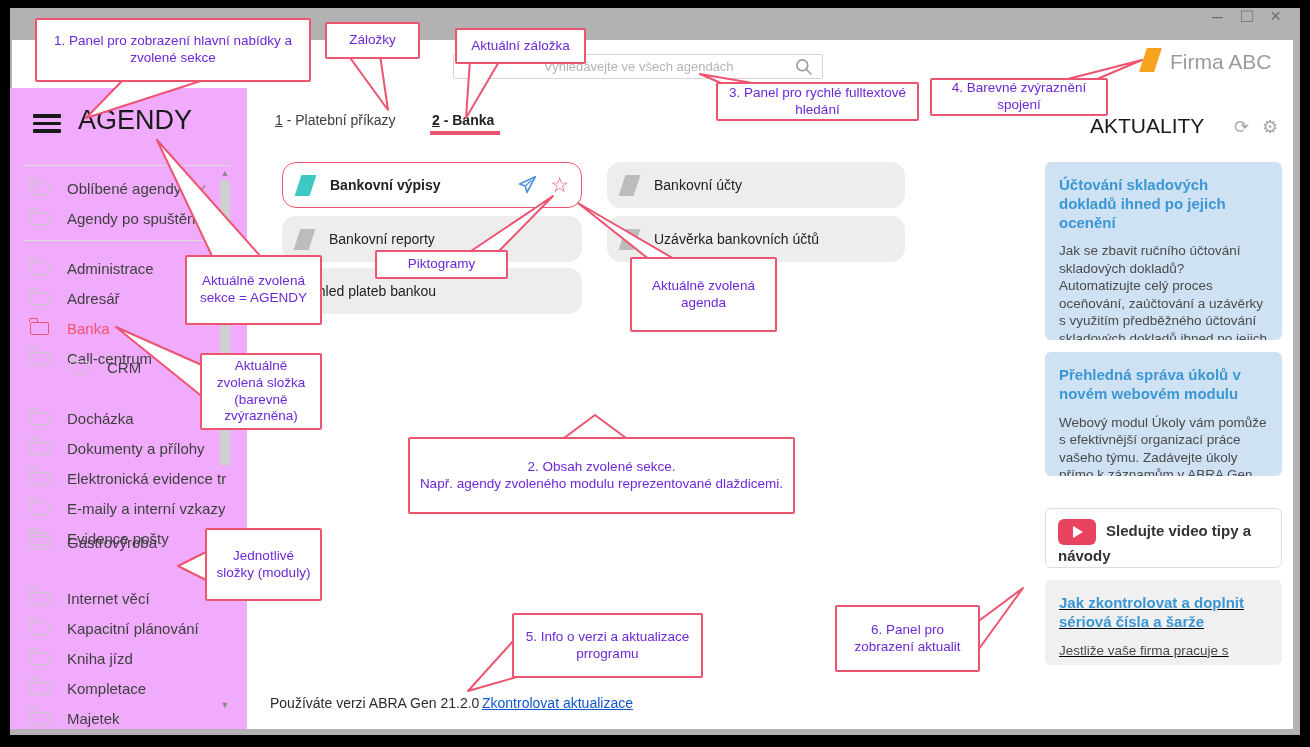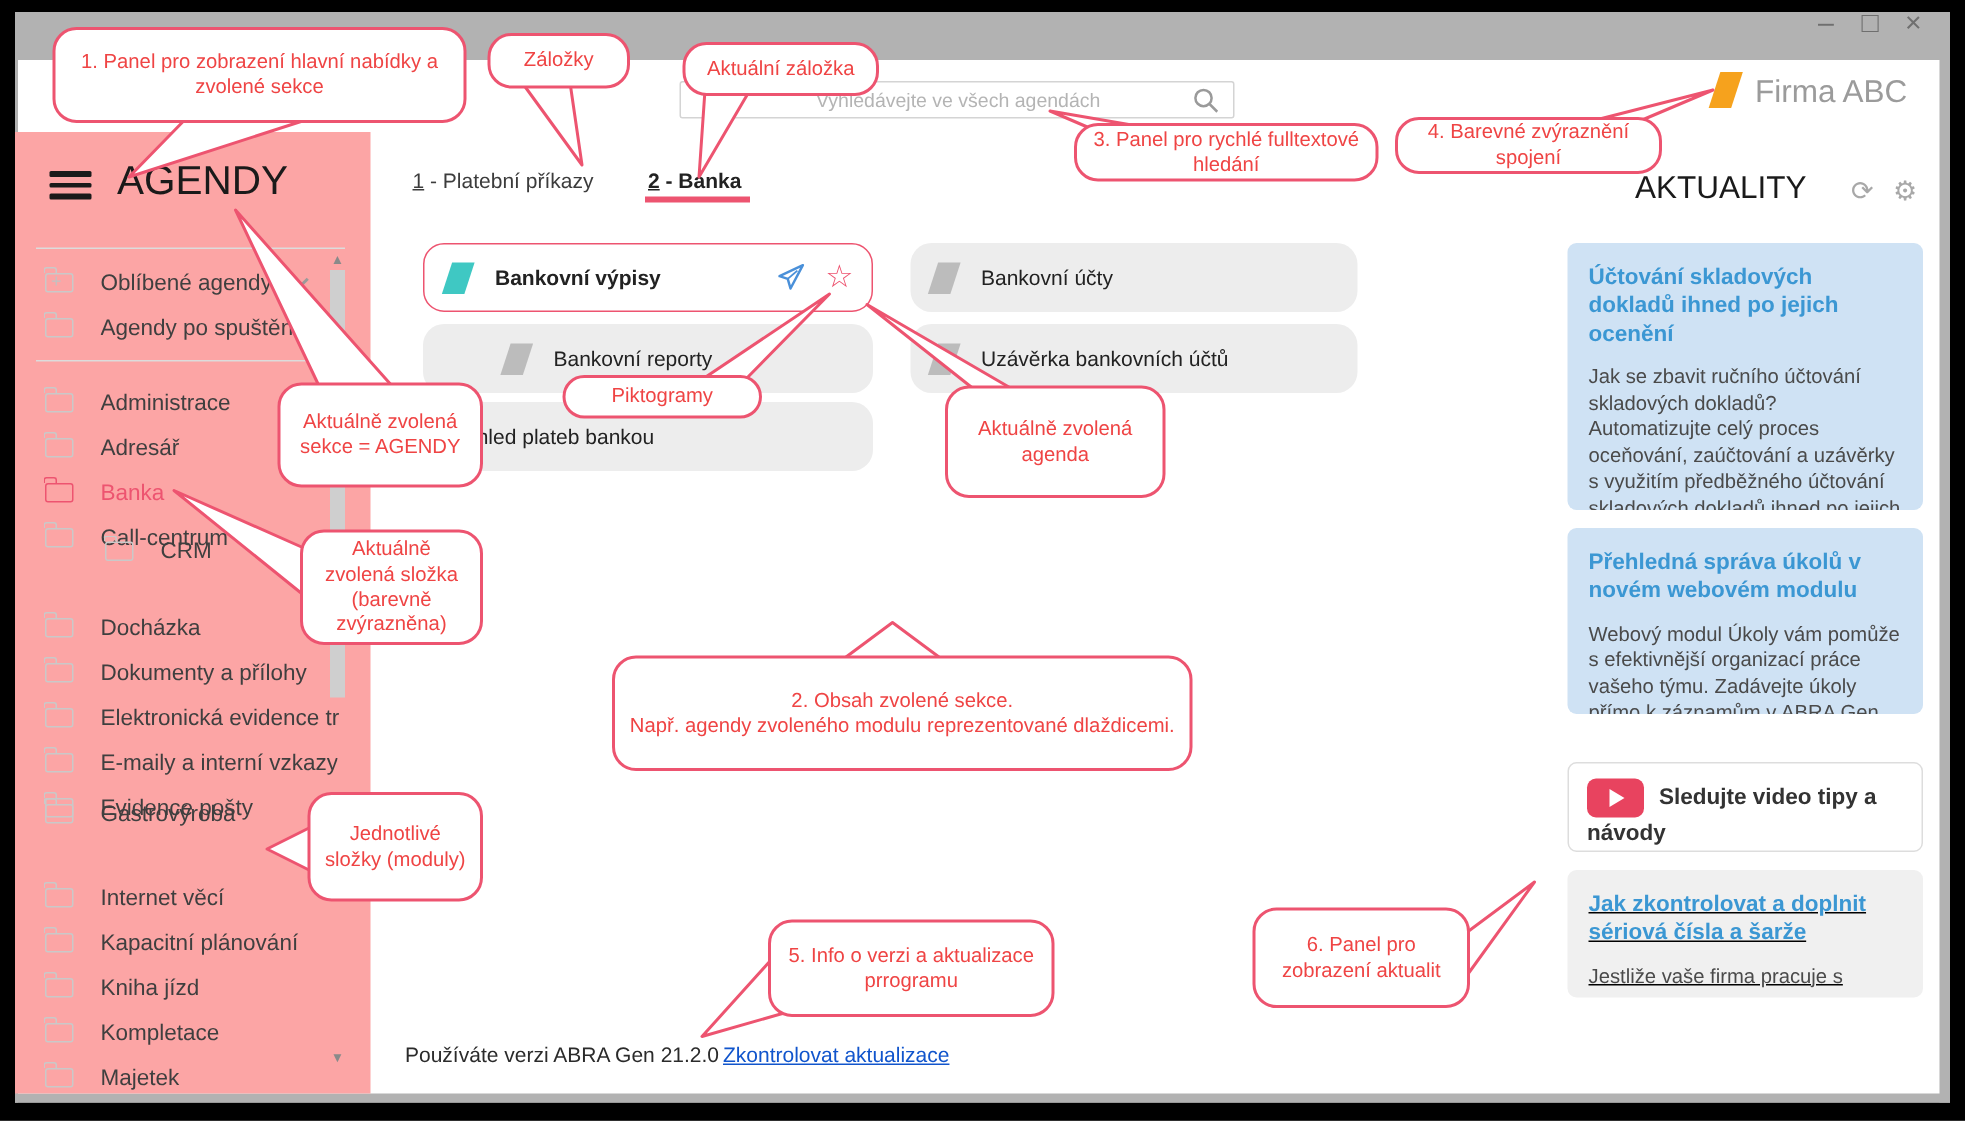--- a/index.html
+++ b/index.html
@@ -11,21 +11,21 @@
   #titlebar{position:absolute;left:10px;top:8px;width:1290px;height:32px;background:#b2b2b2;}
   .winctl{position:absolute;top:3px;font-size:19px;color:#6f6f6f;cursor:default;line-height:26px;}
   
   .searchbox{position:absolute;left:453px;top:54px;width:370px;height:25px;border:1px solid #d4d4d4;
              border-radius:2px;background:#fff;display:flex;align-items:center;}
   .searchbox input{flex:1;border:none;outline:none;font-size:13px;color:#444;padding:0 6px 0 90px;background:transparent;}
   .searchbox input::placeholder{color:#b4b4b4;}
   .logo-slash{position:absolute;left:1143px;top:48px;width:15px;height:24px;background:#f6a21d;transform:skewX(-18deg);}
   .company{position:absolute;left:1170px;top:50px;font-size:21px;color:#9b9b9b;}
   
-  #sidebar{position:absolute;left:10px;top:88px;width:237px;height:641px;background:#fca5a5;}
+  #sidebar{position:absolute;left:10px;top:88px;width:237px;height:641px;background:#f0abfc;}
   .hamburger{position:absolute;left:23px;top:26px;width:28px;height:20px;cursor:pointer;}
   .hamburger div{height:3.5px;background:#1a1a1a;margin-bottom:4px;border-radius:1px;}
   .side-title{position:absolute;left:68px;top:17px;font-size:27px;color:#1a1a1a;}
   .side-sep{position:absolute;left:14px;height:1px;background:#dcdcdc;width:206px;}
   .side-item{position:absolute;left:0;width:226px;height:30px;display:flex;align-items:center;cursor:pointer;}
   .side-item .lbl{font-size:15px;color:#3f3f3f;white-space:nowrap;overflow:hidden;}
   .side-item.sel .lbl{color:#ed5470;}
   .folder{width:19px;height:13px;border:1.6px solid #c9c9c9;border-radius:2px;position:relative;
           margin:0 18px 0 30px;flex:0 0 auto;}
   .folder::before{content:"";position:absolute;top:-4.6px;left:-1.6px;width:7px;height:3px;
@@ -63,22 +63,22 @@
   .card.gray{background:#f0f0f0;text-decoration:underline;}
   .card.white{background:#fff;border:1px solid #ddd;}
   .card h3{margin:0 0 10px 0;font-size:15px;line-height:1.25;color:#3b97d3;cursor:pointer;}
   .card .body{font-size:13.5px;line-height:1.3;color:#4a4a4a;white-space:pre-line;}
   .yt{display:inline-block;vertical-align:middle;width:38px;height:26px;background:#e8435f;border-radius:6px;position:relative;margin-right:10px;}
   .yt::after{content:"";position:absolute;left:15px;top:7px;border-left:10px solid #fff;
              border-top:6px solid transparent;border-bottom:6px solid transparent;}
   .video-lbl{font-size:15px;font-weight:bold;color:#333;line-height:1.5;}
   
   #tails{position:absolute;left:0;top:0;width:1310px;height:747px;pointer-events:none;z-index:40;}
-  .callout{position:absolute;z-index:50;background:#fff;border:2px solid #ed5470;border-radius:16px;
-           color:#ef4444;font-size:13.5px;line-height:1.25;text-align:center;
+  .callout{position:absolute;z-index:50;background:#fff;border:2px solid #ed5470;border-radius:2px;
+           color:#6d28d9;font-size:13.5px;line-height:1.25;text-align:center;
            display:flex;flex-direction:column;align-items:center;justify-content:center;padding:4px 8px;}
 </style>
 </head>
 <body>
 
 <div id="screen">
   <div id="window"></div>
   <div id="titlebar"></div>
   <span class="winctl" style="left:1212px;">–</span>
   <span class="winctl" style="left:1241px;">□</span>
@@ -195,21 +195,21 @@
     <svg class="rocket" width="22" height="22" viewBox="0 0 24 24">
       <path d="M21 3 L4 11 L10 13 L12 20 Z" fill="none" stroke="#4a90d9" stroke-width="1.8" stroke-linejoin="round"></path>
       <line x1="10" y1="13" x2="17" y2="7" stroke="#4a90d9" stroke-width="1.4"></line>
     </svg>
     <span class="star">☆</span>
   </div>
   <div class="tile" style="left:607px;top:162px;width:298px;">
     <span class="pg"></span>
     <span class="t-lbl">Bankovní účty</span>
   </div>
-  <div class="tile" style="left:282px;top:216px;width:300px;padding-left:40px;">
+  <div class="tile" style="left:282px;top:216px;width:300px;">
     <span class="pg"></span>
     <span class="t-lbl">Bankovní reporty</span>
   </div>
   <div class="tile" style="left:607px;top:216px;width:298px;">
     <span class="pg"></span>
     <span class="t-lbl">Uzávěrka bankovních účtů</span>
   </div>
   <div class="tile" style="left:282px;top:268px;width:300px;">
     <span class="t-lbl noicon">Přehled plateb bankou</span>
   </div>

